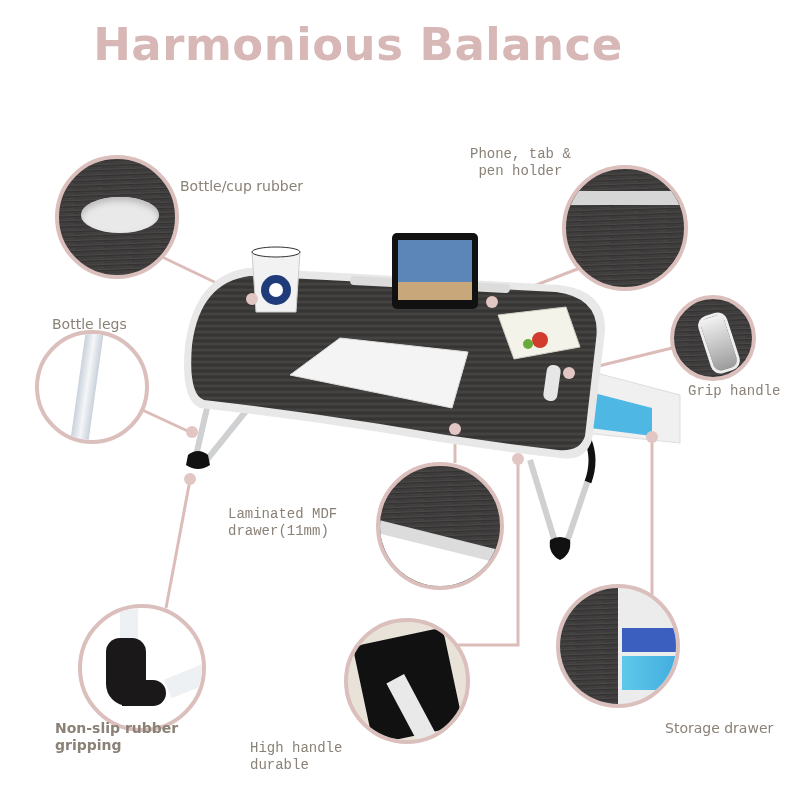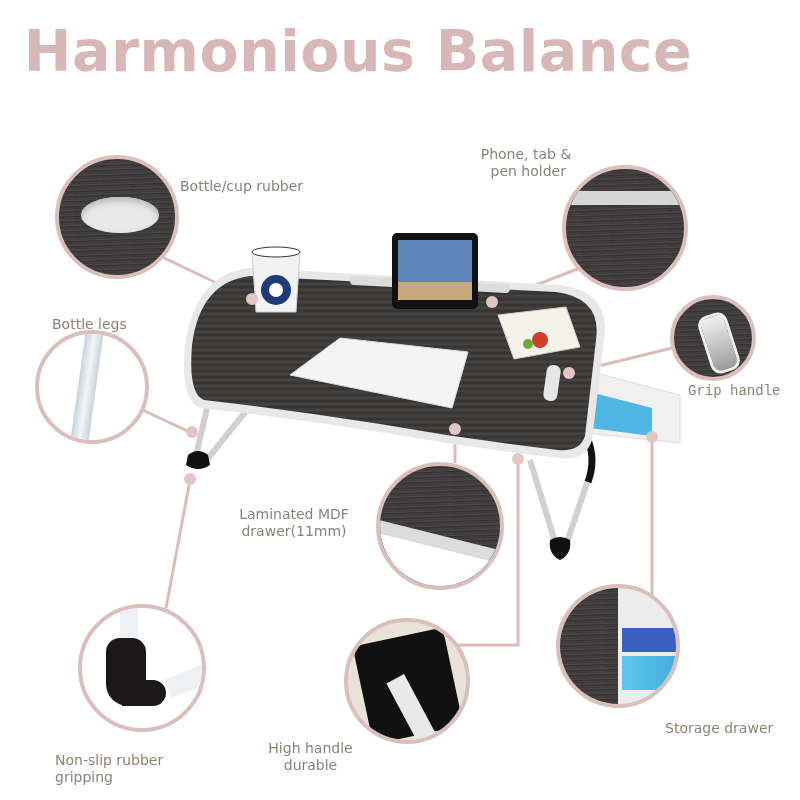--- a/index.html
+++ b/index.html
@@ -1,19 +1,19 @@
 <!DOCTYPE html>
 <html><head>
 <meta charset="utf-8">
 <style>
   html, body { margin:0; padding:0; background:#ffffff; }
   body { width:800px; height:800px; position:relative; overflow:hidden; font-family:"DejaVu Sans", sans-serif; }
-  .title { position:absolute; left:0; top:18px; width:716px; text-align:center; font-weight:bold; font-size:57px; letter-spacing:0.5px; color:#d8b8b6; }
+  .title { position:absolute; left:0; top:18px; width:716px; text-align:center; font-weight:bold; font-size:45px; letter-spacing:0.5px; color:#d8b8b6; }
   .label { position:absolute; font-size:14px; color:#8a8177; line-height:17px; white-space:pre; }
-  .label.right { text-align:center; }
+  .label.right { text-align:left;font-family:Liberation Mono, monospace; }
   svg.lines { position:absolute; left:0; top:0; }
   .circle { position:absolute; border-radius:50%; border:4px solid #dbbfbc; overflow:hidden; box-sizing:border-box; background:#fff; }
   .wood { background: repeating-linear-gradient(178deg, #3a3838 0px, #4a4847 2px, #333131 3px, #454342 5px); }
   .dot { position:absolute; width:12px; height:12px; border-radius:50%; background:#e2c6c3; }
 </style>
 </head>
 <body>
 
 <div class="title">Harmonious Balance</div>
 
@@ -117,17 +117,17 @@
   <div style="position:absolute;left:62px;top:68px;width:70px;height:34px;background:linear-gradient(90deg,#5fc8ea,#3aa6dc);"></div>
 </div>
 
 <div class="label" style="left:180px;top:178px;">Bottle/cup rubber</div>
 <div class="label right" style="left:470px;top:146px;width:112px;">Phone, tab &amp;
  pen holder</div>
 <div class="label" style="left:52px;top:316px;">Bottle legs</div>
 <div class="label" style="left:688px;top:383px;font-family:Liberation Mono, monospace;">Grip handle</div>
 <div class="label right" style="left:228px;top:506px;width:132px;">Laminated MDF
 drawer(11mm)</div>
-<div class="label" style="left:55px;top:752px;">Non-slip rubber
+<div class="label" style="left:55px;top:720px;font-weight:bold;">Non-slip rubber
 gripping</div>
 <div class="label right" style="left:250px;top:740px;width:121px;">High handle
 durable</div>
 <div class="label" style="left:617px;top:720px;margin-left:48px;">Storage drawer</div>
 
 </body></html>

